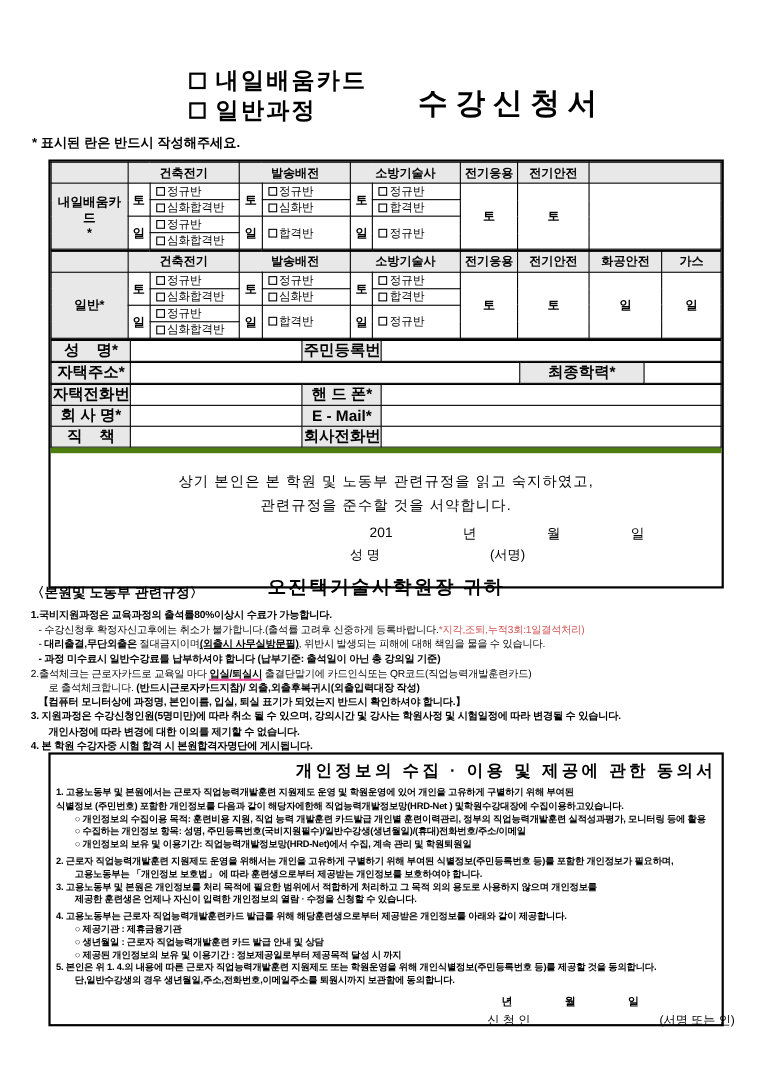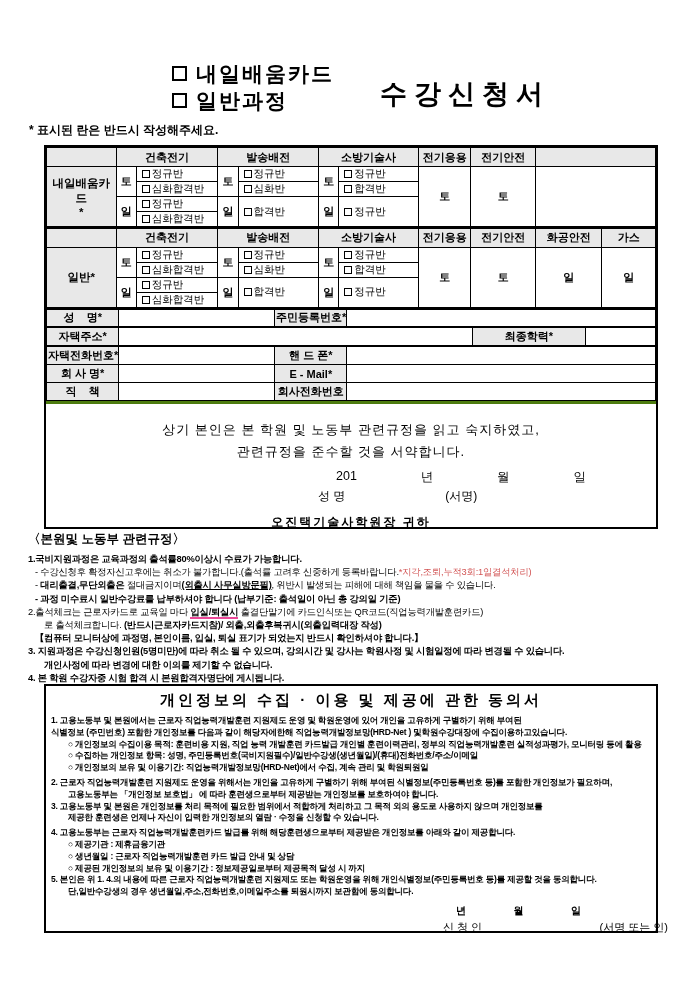--- a/index.html
+++ b/index.html
@@ -22,44 +22,44 @@
   table { border-collapse: collapse; width: 100%; table-layout: fixed; }
   td { border: 1px solid #000; font-size: 10.5px; text-align: center; vertical-align: middle; padding: 0 1px; overflow: hidden; }
   .g { background: #e8e8e8; font-weight: bold; }
   .ct td { height: 15px; }
   .ct .hd td { height: 19px; font-size: 11px; }
   .ct .lbl { font-size: 11.5px; }
   .ct .day { font-size: 11px; font-weight: bold; }
   .ct .opt { text-align: left; padding-left: 5px; white-space: nowrap; }
   .ct2 { border-top: 2px solid #000; }
   .cb { width: 8px; height: 8px; border: 1.5px solid #000; display: inline-block; margin-right: 2px; vertical-align: -1px; background: #fff; }
-  .pi td { height: 18px; font-size: 11px; white-space: pre; }
+  .pi td { height: 18px; font-size: 14px; white-space: pre; }
   .pi .g { font-weight: bold; }
 
   
   .pledge { height: 126px; padding-top: 15px; font-size: 13px; position: relative; }
   .pledge .c { text-align: center; line-height: 22px; letter-spacing: 1px; }
   .pledge-date { display: flex; justify-content: space-between; width: 250px; margin: 6px 0 0 290px; font-size: 12.5px; }
   .pledge-sign { display: flex; gap: 100px; margin: 2px 0 0 272px; font-size: 12px; }
-  .recipient { text-align: center; font-size: 12px; font-weight: bold; letter-spacing: 2px; margin-top: 9px; }
+  .recipient { text-align: center; font-size: 17px; font-weight: bold; letter-spacing: 2px; margin-top: 9px; }
 
   
   .regs { position: absolute; top: 531px; left: 28px; width: 655px; }
   .regs-head { font-size: 12.5px; font-weight: bold; margin-bottom: 5px; }
   .rline { font-size: 9.3px; line-height: 13.2px; white-space: nowrap; letter-spacing: -0.2px; }
   .ind1 { padding-left: 7px; }
   .ind2 { padding-left: 16px; }
   .b { font-weight: bold; }
   .red { color: #d25454; }
   .ul { text-decoration: underline; }
   .rul { border-bottom: 2px solid #ec4899; }
 
   
   .consent { position: absolute; top: 684px; left: 44px; width: 614px; height: 249px; border: 2px solid #000; padding: 3px 5px; }
-  .consent-title { text-align: center; font-size: 15px; font-weight: bold; letter-spacing: 3px; margin: 2px 0 5px; }
+  .consent-title { text-align: right; font-size: 15px; font-weight: bold; letter-spacing: 3px; margin: 2px 0 5px; }
   .cline { font-size: 8.5px; line-height: 11.8px; font-weight: bold; white-space: nowrap; letter-spacing: -0.2px; }
   .cgap { margin-top: 3px; }
   .cind { padding-left: 17px; }
   .consent-date { display: flex; justify-content: space-between; width: 125px; margin: 6px 0 0 405px; font-size: 10px; font-weight: bold; }
   .consent-sign { display: flex; justify-content: space-between; width: 225px; margin: 2px 0 0 392px; font-size: 11px; }
 </style>
 </head>
 <body>
 
 <div class="page">
@@ -247,21 +247,21 @@
       </tr>
       <tr>
         <td class="g">직    책</td>
         <td></td>
         <td class="g">회사전화번호</td>
         <td></td>
       </tr>
     </tbody>
       </table>
 
-    <div class="pledge" style="border-top:3px solid #4d7c0f">
+    <div class="pledge" style="border-top:5px solid #4d7c0f">
       <div class="c">상기 본인은 본 학원 및 노동부 관련규정을  읽고 숙지하였고,</div>
       <div class="c">관련규정을 준수할 것을 서약합니다.</div>
       <div class="pledge-date">
         <span>201</span>
         <span>년</span>
         <span>월</span>
         <span>일</span>
       </div>
       <div class="pledge-sign">
         <span>성 명</span>

